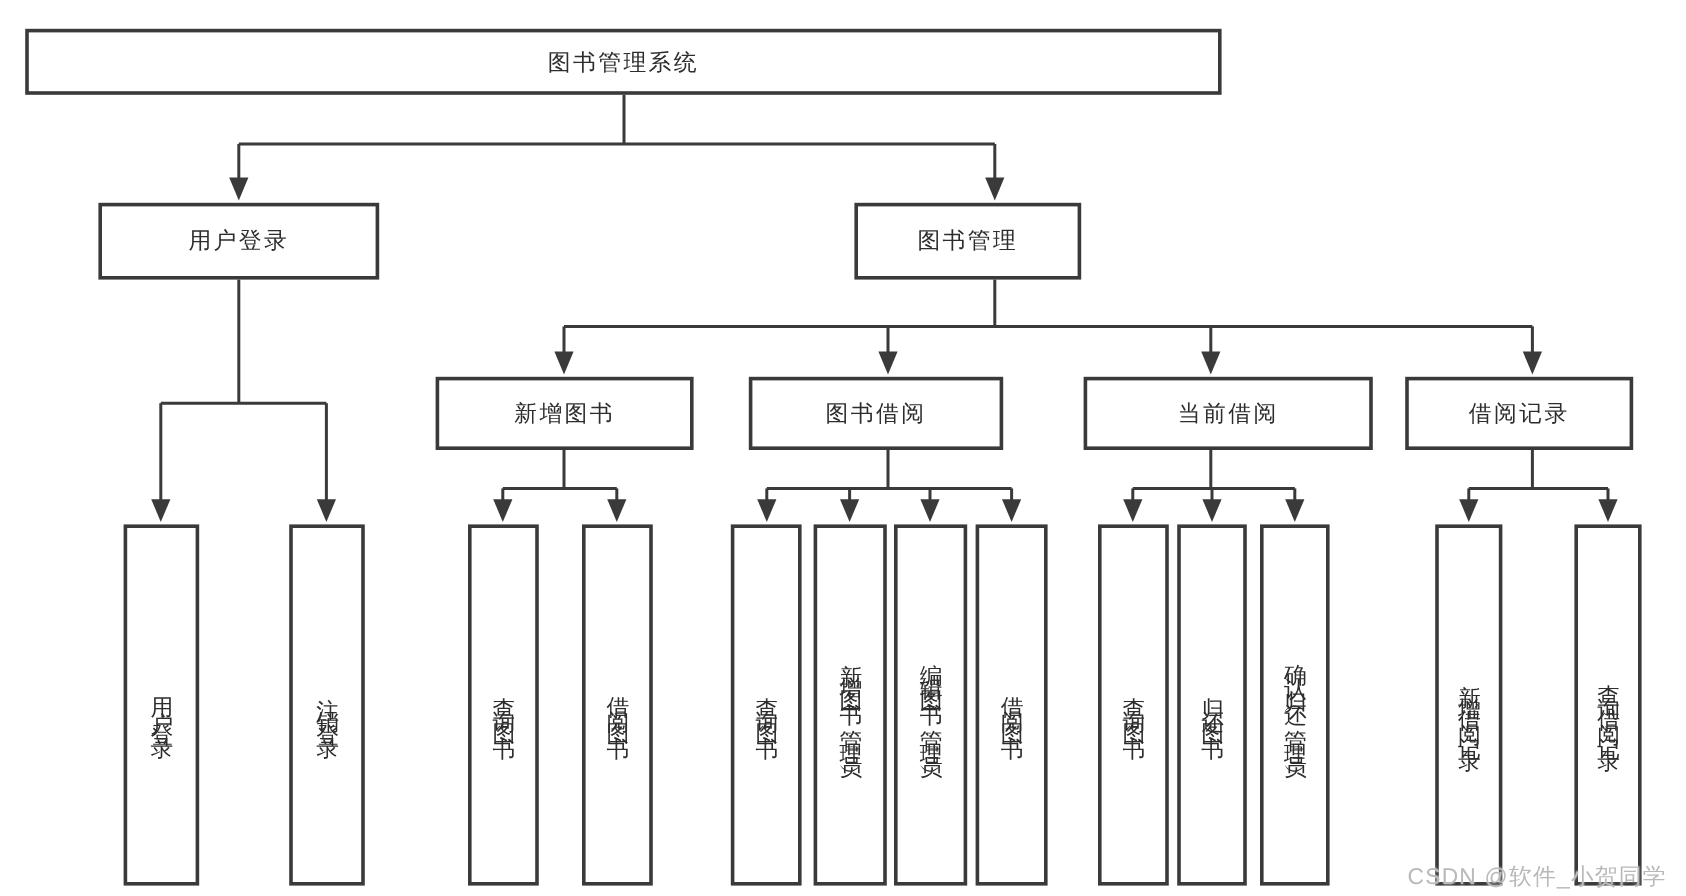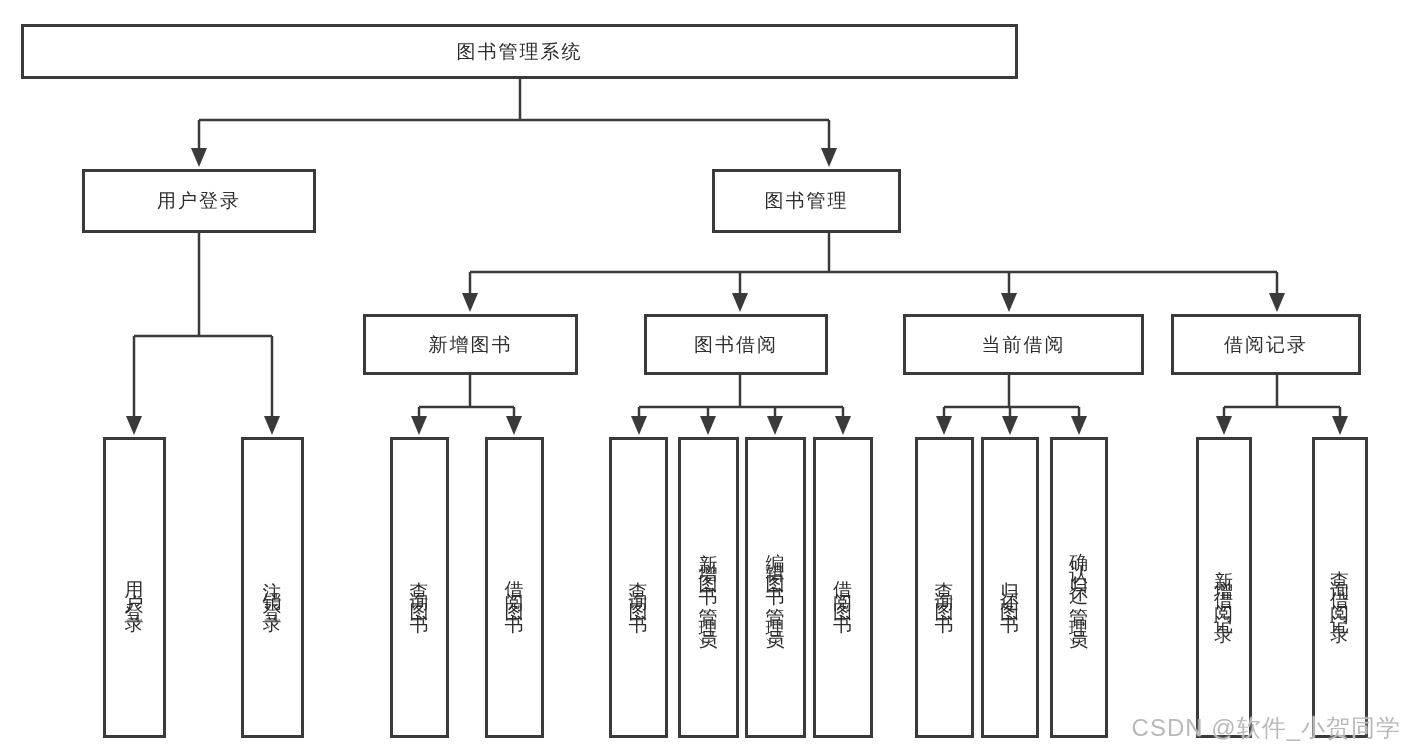--- a/index.html
+++ b/index.html
@@ -30,22 +30,22 @@
   }
   .box.v{
     writing-mode:vertical-rl;
     text-orientation:mixed;
     letter-spacing:11px;
     line-height:1;
     white-space:normal;
   }
   .watermark{
     position:absolute;
-    right:4px;bottom:3px;
-    font-size:24px;
+    right:16px;bottom:3px;
+    font-size:19px;
     color:var(--wm-color,#b9b9b9);
     letter-spacing:1px;
     text-shadow:0 0 2px #ffffff;
     pointer-events:none;
   }
 </style>
 </head>
 <body>
 
 <div class="canvas">
@@ -111,21 +111,21 @@
     <path d="M1340 407 V418"></path>
     <polygon fill="var(--line-color,#3a3a3a)" stroke="none" points="1340,435 1332,416 1348,416"></polygon>
   </svg>
 
   <div class="box" style="left:21px;top:24px;width:997px;height:55px">图书管理系统</div>
 
   <div class="box" style="left:82px;top:169px;width:234px;height:64px">用户登录</div>
   <div class="box" style="left:712px;top:169px;width:189px;height:64px">图书管理</div>
 
   <div class="box" style="left:363px;top:314px;width:215px;height:61px">新增图书</div>
-  <div class="box" style="left:644px;top:314px;width:184px;height:61px">图书借阅</div>
+  <div class="box" style="left:624px;top:314px;width:212px;height:61px">图书借阅</div>
   <div class="box" style="left:903px;top:314px;width:241px;height:61px">当前借阅</div>
   <div class="box" style="left:1171px;top:314px;width:190px;height:61px">借阅记录</div>
 
   <div class="box v" style="left:103px;top:437px;width:63px;height:301px">用户登录</div>
   <div class="box v" style="left:241px;top:437px;width:63px;height:301px">注销登录</div>
 
   <div class="box v" style="left:390px;top:437px;width:59px;height:301px">查询图书</div>
   <div class="box v" style="left:485px;top:437px;width:59px;height:301px">借阅图书</div>
 
   <div class="box v" style="left:609px;top:437px;width:59px;height:301px">查询图书</div>

